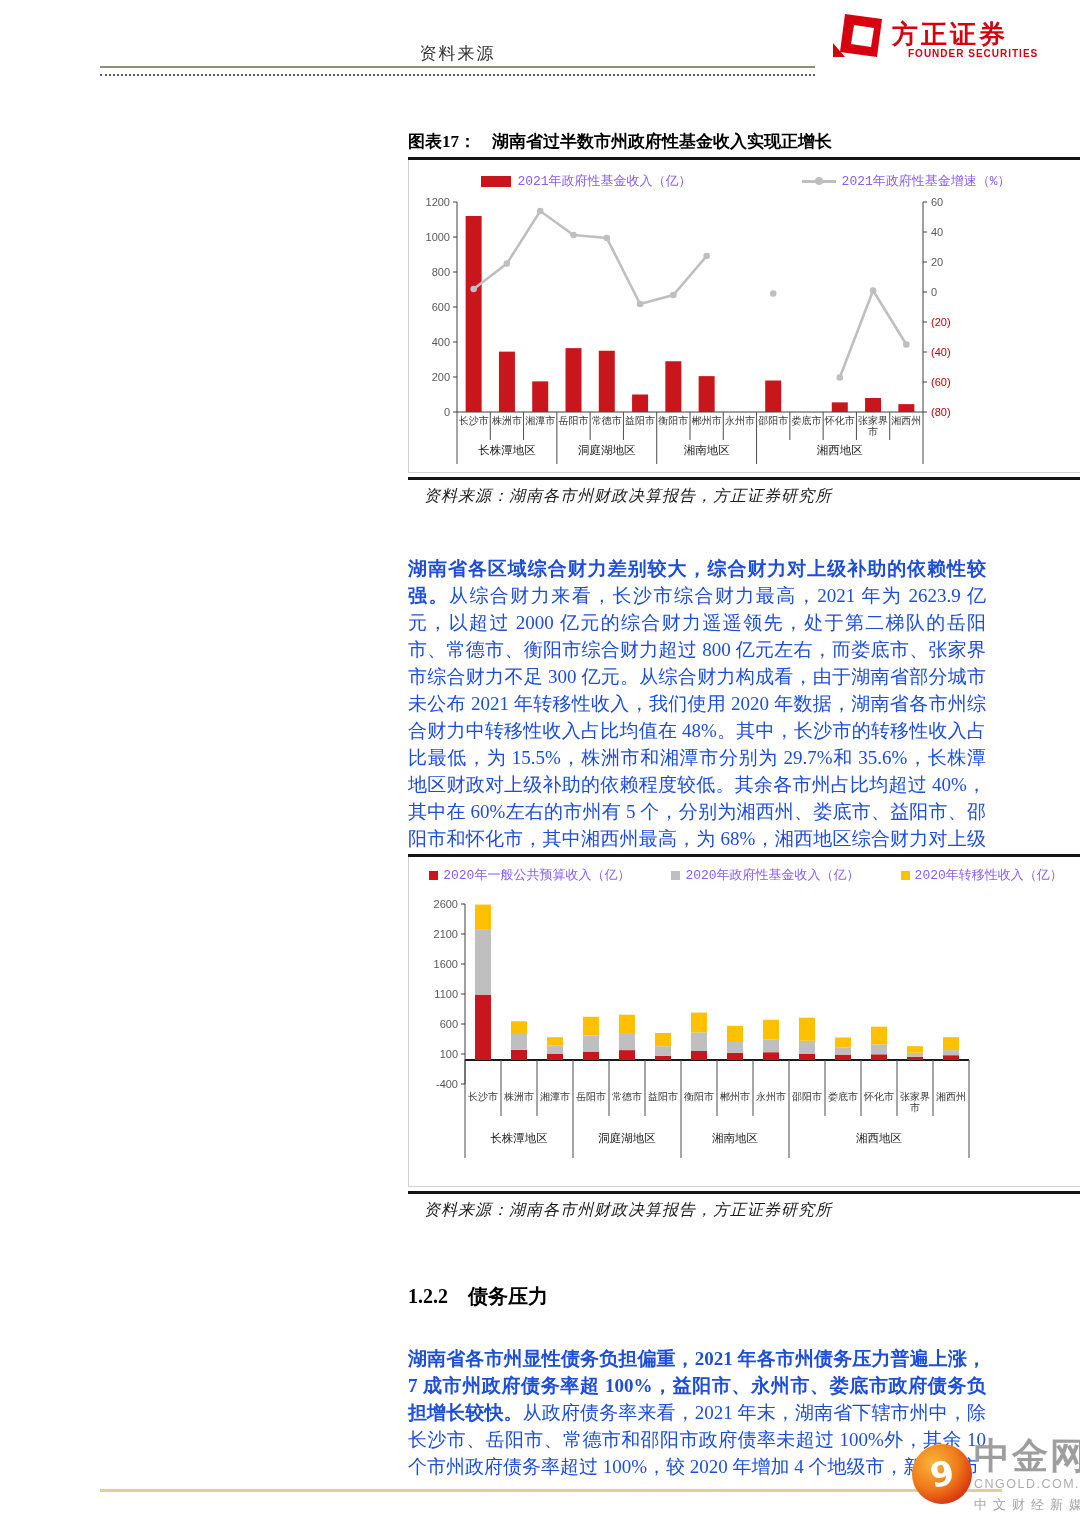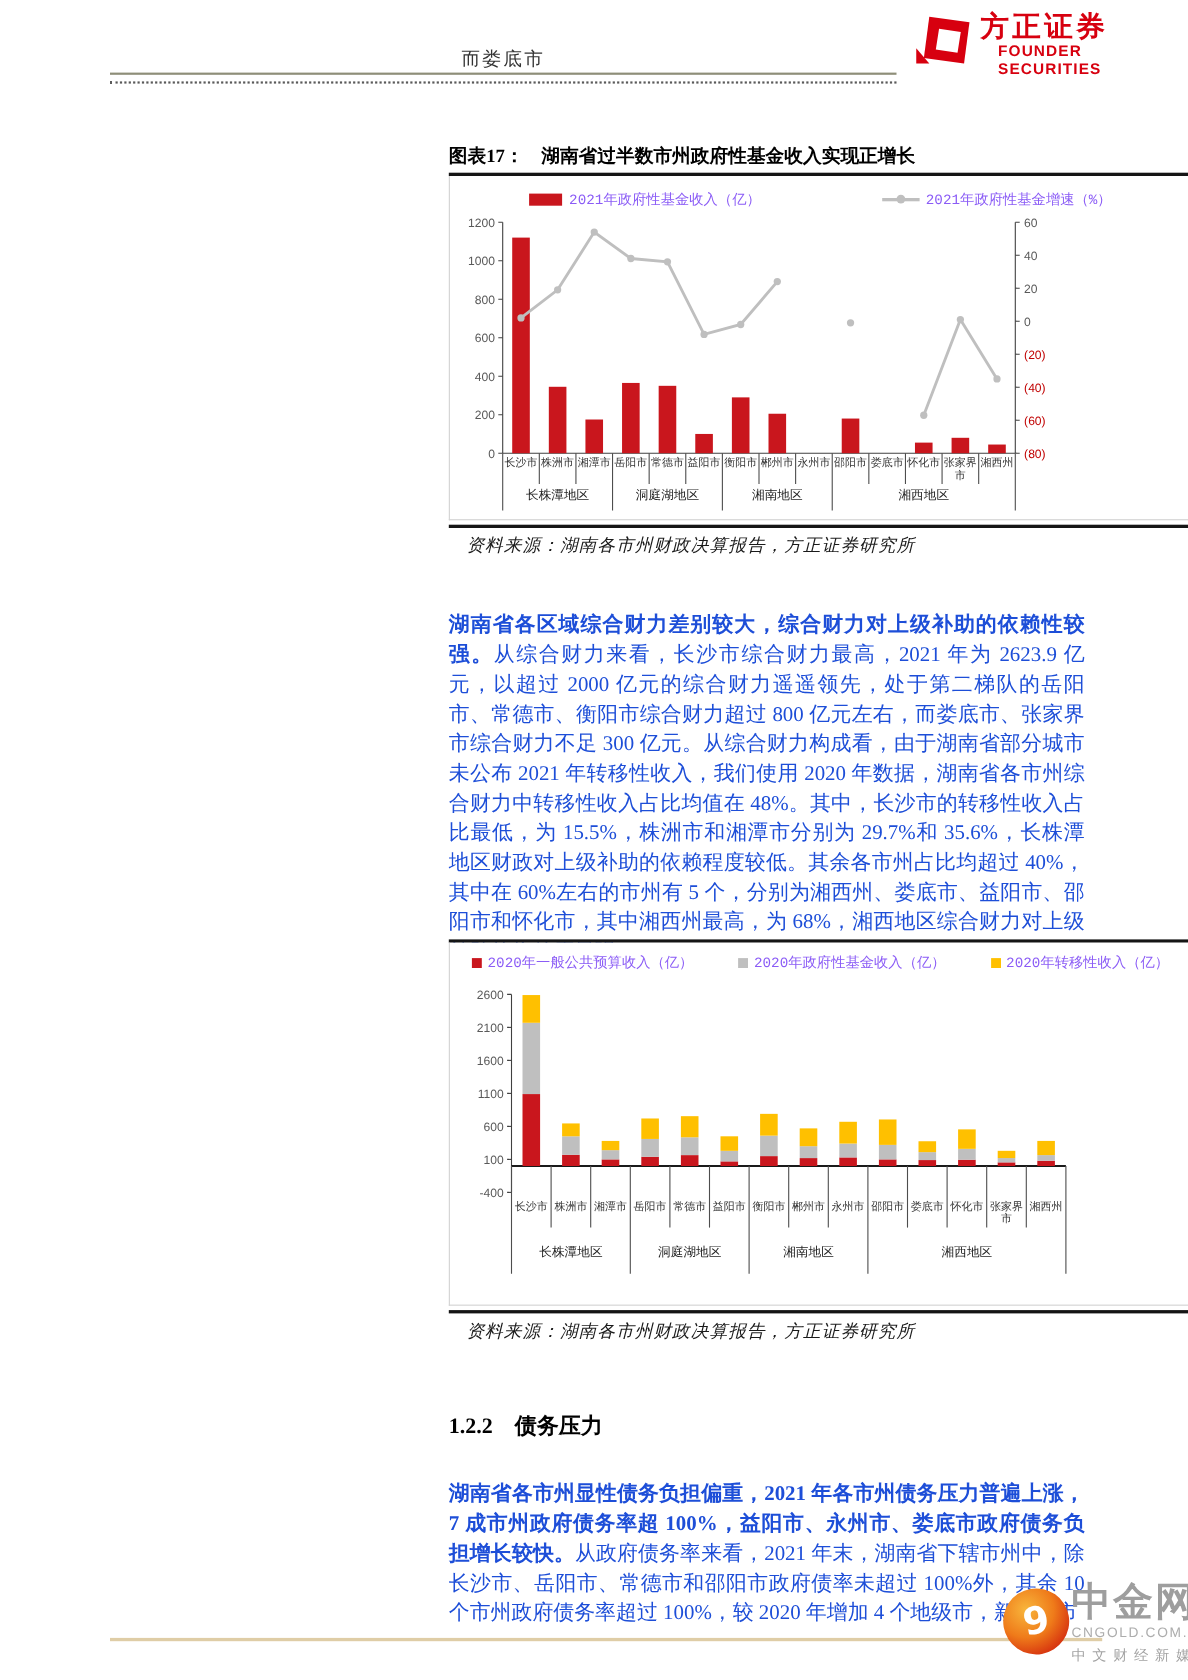--- a/index.html
+++ b/index.html
@@ -5,21 +5,21 @@
   html,body{margin:0;padding:0;background:#fff;}
   .page{position:relative;width:1080px;height:1527px;background:#fff;overflow:hidden;
         font-family:"Liberation Serif",serif;color:#111;}
   
   .doc-type{position:absolute;left:100px;top:42px;width:715px;text-align:center;
             font-size:17px;letter-spacing:2px;color:#333;}
   .header-rule{position:absolute;left:100px;top:66px;width:715px;height:2px;background:#8e8e79;}
   .header-dotted{position:absolute;left:100px;top:74px;width:715px;height:0;border-top:2px dotted #5a5a5a;}
   .brand{position:absolute;left:830px;top:10px;display:flex;align-items:center;gap:8px;}
   .brand-cn{font-size:26px;font-weight:bold;color:#d7000f;letter-spacing:3px;line-height:28px;font-family:"Liberation Sans",sans-serif;}
-  .brand-en{font-size:14px;font-weight:bold;color:#d7000f;letter-spacing:1px;font-family:"Liberation Sans",sans-serif;padding-left:16px;}
+  .brand-en{font-size:10px;font-weight:bold;color:#d7000f;letter-spacing:1px;font-family:"Liberation Sans",sans-serif;padding-left:16px;}
   
   .figure{position:absolute;left:408px;width:676px;}
   #fig17-block{top:131px;} #fig18-block{top:850px;}
   .fig-title{font-size:17px;font-weight:bold;color:#000;line-height:22px;}
   .fig-label{margin-right:16px;}
   .fig-rule{height:3px;background:#151515;margin-top:4px;}
   .chart-box{border:1px solid #d2d2d2;border-top:none;background:#fff;}
   .legend{display:flex;justify-content:center;align-items:center;padding-top:12px;
           font-family:Liberation Mono, monospace;font-size:13px;color:#8b5cf6;}
   .legend17{gap:110px;} .legend18{gap:41px;padding-top:9px;align-items:flex-end;}
@@ -48,21 +48,21 @@
   .wm-text{margin-left:2px;font-family:"Liberation Sans",sans-serif;}
   .wm-name{font-size:36px;font-weight:bold;color:#9e9e9e;line-height:40px;letter-spacing:2px;}
   .wm-domain{font-size:12.5px;color:#adadad;letter-spacing:1.5px;margin-top:1px;}
   .wm-tagline{font-size:13px;color:#a3a3a3;letter-spacing:6px;margin-top:5px;white-space:nowrap;}
 </style>
 </head>
 <body>
 
 <div class="page">
 
-  <div class="doc-type">而娄底市</div>
+  <div class="doc-type">资料来源</div>
   <div class="header-rule"></div>
   <div class="header-dotted"></div>
   <div class="brand">
     <svg width="54" height="58" viewBox="0 0 54 58">
       <polygon points="15,4 52,9 47,47 10,42" fill="#d7000f"></polygon>
       <polygon points="24,15 44,18 41,37 21,34" fill="#ffffff"></polygon>
       <polygon points="3,33 15,47 3,47" fill="#d7000f"></polygon>
     </svg>
     <div class="brand-text">
       <div class="brand-cn">方正证券</div>

